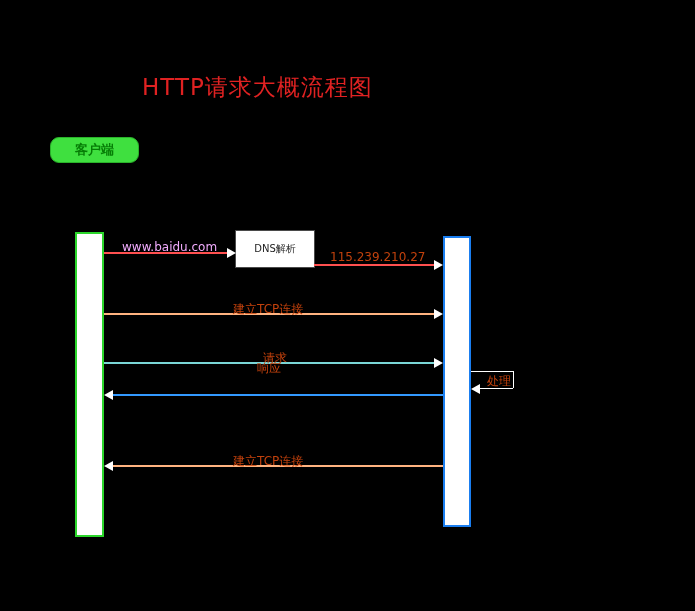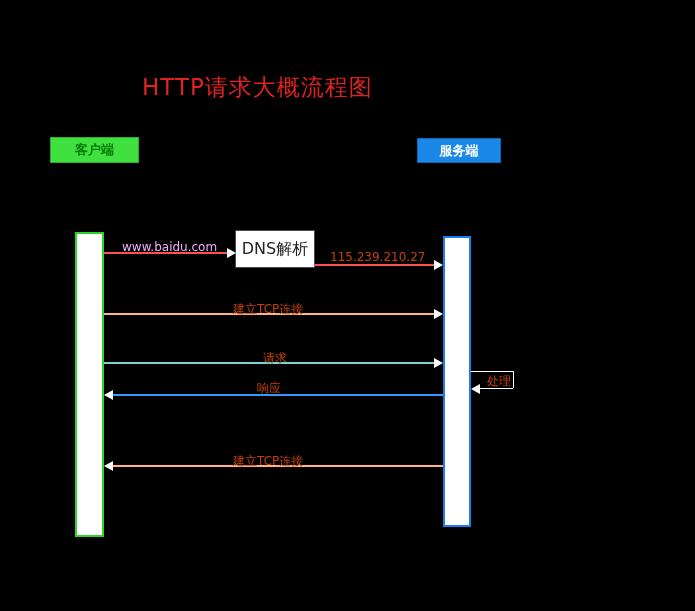--- a/index.html
+++ b/index.html
@@ -6,33 +6,33 @@
   .canvas {
     position:relative; width:695px; height:611px; background:#000;
     font-family:"DejaVu Sans", sans-serif; overflow:hidden;text-align:center;
   }
   .title {
     position:absolute; left:142px; top:72px;
     color:#e02222; font-size:23px; letter-spacing:1px; white-space:nowrap;
   }
   .actor {
     position:absolute; display:flex; align-items:center; justify-content:center;
-    font-size:13px; font-weight:bold; box-sizing:border-box;
+    font-size:13px; font-weight:bold; box-sizing:border-box;border-radius:9px;
   }
   .actor-client { left:50px; top:137px; width:89px; height:26px;
     background:#3fe03f; color:#067d06; border:1px solid #2ab32a; }
   .actor-server { left:417px; top:138px; width:84px; height:25px;
     background:#1a88e8; color:#ffffff; border:1px solid #1266b8; }
   .lifeline { position:absolute; background:#ffffff; box-sizing:border-box; }
   .lifeline-client { left:75px; top:232px; width:29px; height:305px; border:2px solid #2bd62b; }
   .lifeline-server { left:443px; top:236px; width:28px; height:291px; border:2px solid #1a7ef0; }
   .dns-box {
     position:absolute; left:235px; top:230px; width:78px; height:36px;
     background:#ffffff; border:1px solid #4a4a4a; color:#222222;
-    display:flex; align-items:center; justify-content:center; font-size:16px;
+    display:flex; align-items:center; justify-content:center; font-size:10px;
   }
   .msg-line { position:absolute; height:0; border-top:2px solid #fff; }
   .vline { position:absolute; width:0; border-left:1px solid #fff; }
   .hline { position:absolute; height:0; border-top:1px solid #fff; }
   .head { position:absolute; width:0; height:0;
     border-top:5px solid transparent; border-bottom:5px solid transparent; }
   .head.r { border-left:9px solid #fff; }
   .head.l { border-right:9px solid #fff; }
   .msg-label { position:absolute; color:#c2410c; font-size:12px; white-space:nowrap; }
   
@@ -53,21 +53,20 @@
   }
 </style>
 </head>
 <body>
 
 <div class="canvas">
 
   <div class="title">HTTP请求大概流程图</div>
 
   <div class="actor actor-client">客户端</div>
-  <div class="actor actor-server">服务端</div>
 
   <div class="lifeline lifeline-client"></div>
   <div class="lifeline lifeline-server"></div>
 
   <div class="dns-box">DNS解析</div>
 
   <div class="msg-line red-line" style="left:104px;top:252px;width:123px"></div>
   <div class="head r red-r" style="left:227px;top:248px"></div>
   <div class="msg-label red-text" style="left:122px;top:240px">www.baidu.com</div>
 
@@ -78,21 +77,21 @@
   <div class="msg-line orange-line" style="left:104px;top:313px;width:331px"></div>
   <div class="head r orange-r" style="left:434px;top:309px"></div>
   <div class="msg-label" style="left:233px;top:301px">建立TCP连接</div>
 
   <div class="msg-line cyan-line" style="left:104px;top:362px;width:331px"></div>
   <div class="head r cyan-r" style="left:434px;top:358px"></div>
   <div class="msg-label" style="left:263px;top:350px">请求</div>
 
   <div class="msg-line blue-line" style="left:113px;top:394px;width:330px"></div>
   <div class="head l blue-l" style="left:104px;top:390px"></div>
-  <div class="msg-label" style="left:257px;top:380px">响应</div>
+  <div class="msg-label" style="left:257px;top:360px">响应</div>
 
   <div class="hline" style="left:471px;top:371px;width:42px"></div>
   <div class="vline" style="left:513px;top:371px;height:17px"></div>
   <div class="hline" style="left:480px;top:388px;width:33px"></div>
   <div class="head l white-l" style="left:471px;top:384px"></div>
   <div class="msg-label" style="left:487px;top:373px">处理</div>
 
   <div class="msg-line orange-line" style="left:113px;top:465px;width:330px"></div>
   <div class="head l orange-l" style="left:104px;top:461px"></div>
   <div class="msg-label" style="left:233px;top:453px">建立TCP连接</div>

